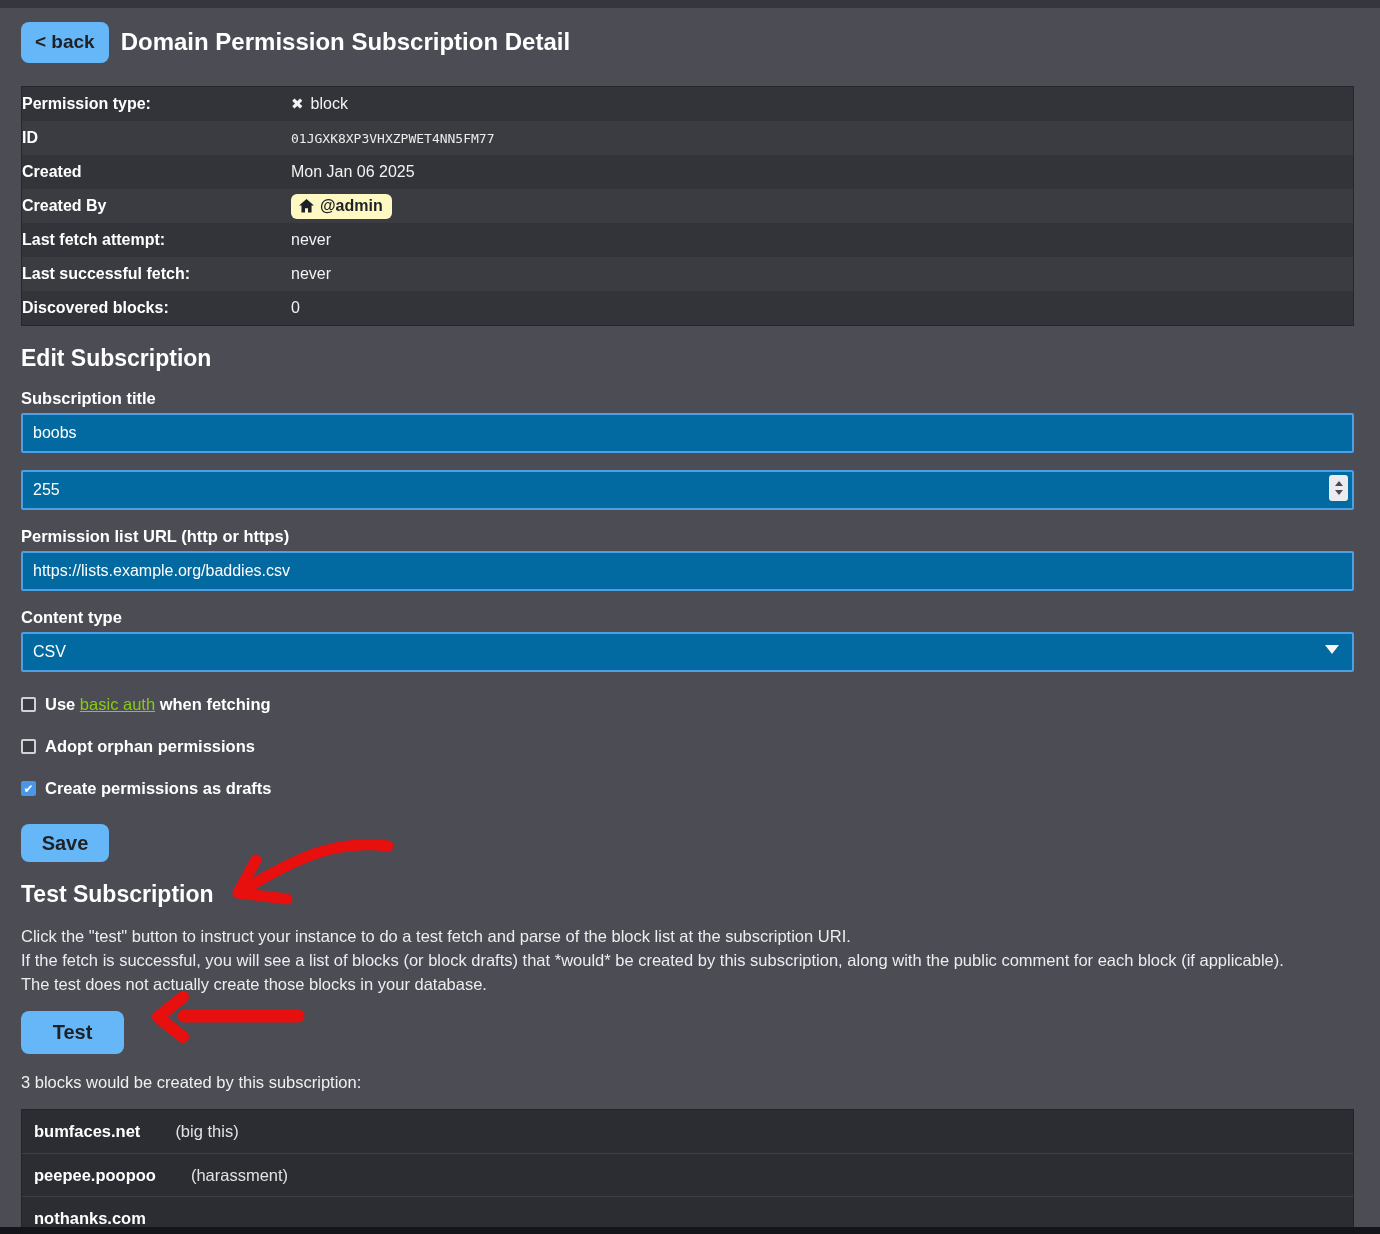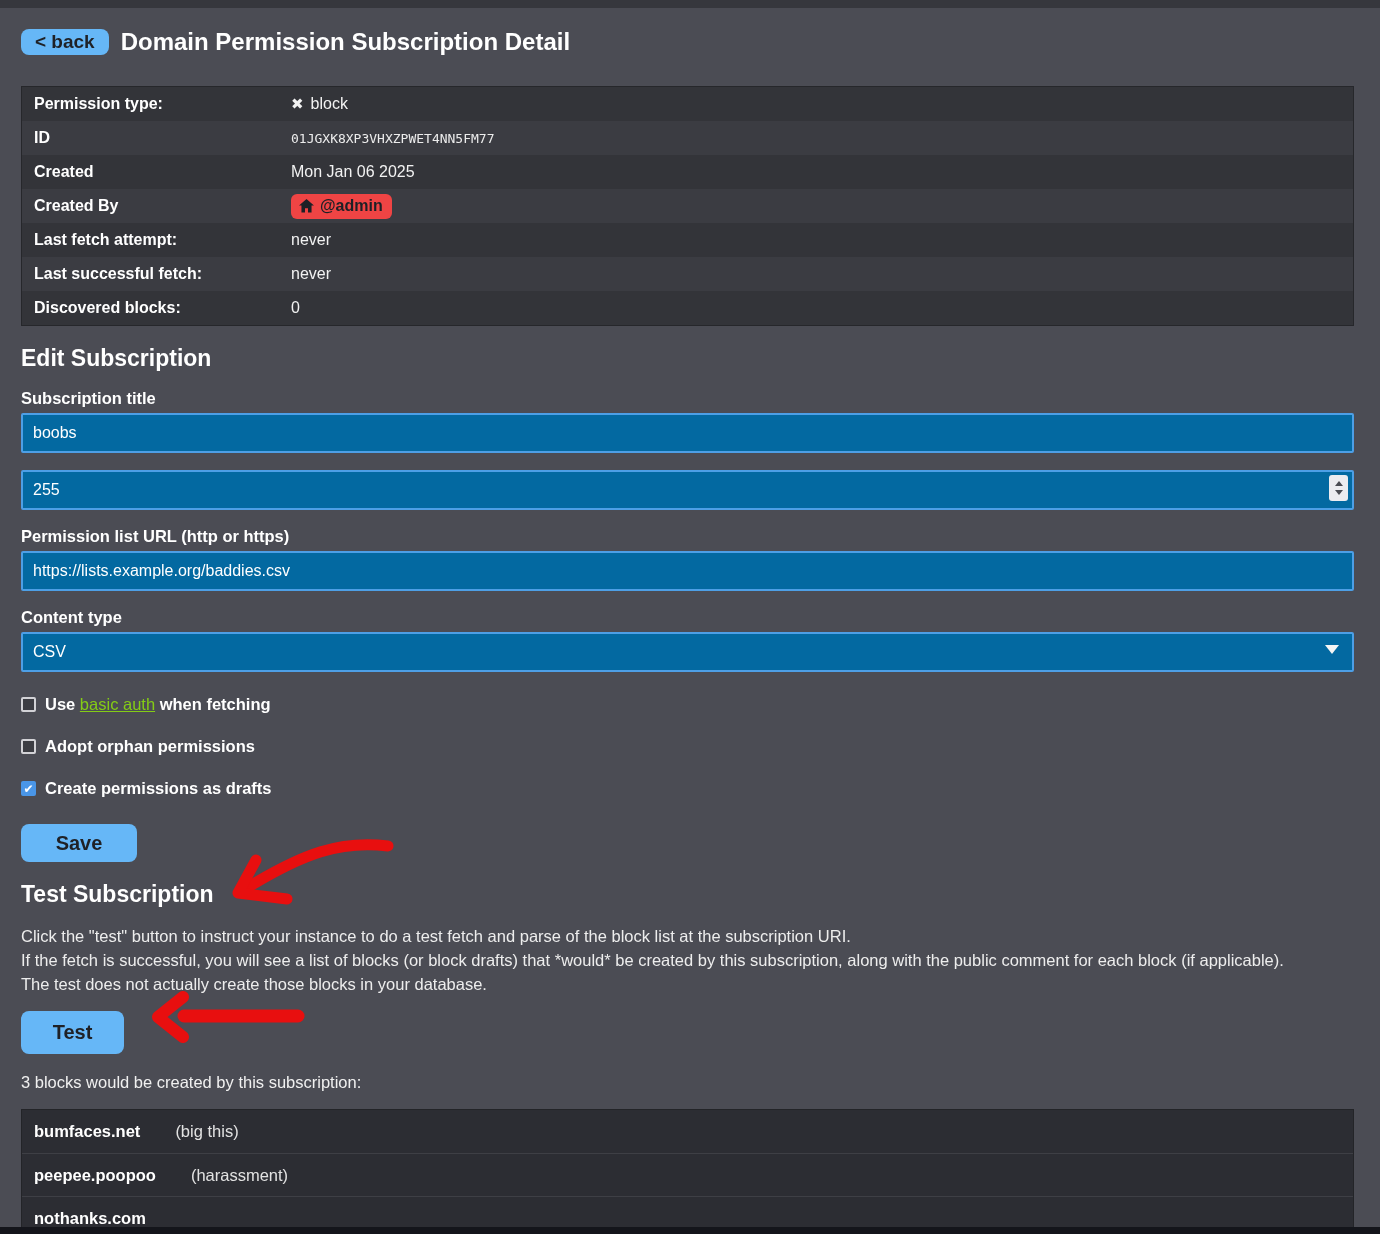--- a/index.html
+++ b/index.html
@@ -14,35 +14,35 @@
   .bottom-strip { position:absolute; left:0; bottom:0; width:100%; height:7px; background:#14151b; }
   .page { padding:13px 26px 0 21px; }
 
   
   .hdr { display:flex; align-items:center; gap:12px; height:42px; }
   .btn {
     background:#66b7f7; color:#1f2126; font-weight:bold;
     border:none; border-radius:8px; cursor:pointer;
     font-family:inherit;
   }
-  .back-btn { font-size:19px; padding:0 14px; height:26px; }
+  .back-btn { font-size:19px; padding:0 14px; height:41px; }
   .page-title { font-size:24px; font-weight:bold; color:#fff; }
 
   
   .dtable { margin-top:23px; border:1px solid #26272b; }
   .drow { display:flex; align-items:center; height:34px; }
   .drow:nth-child(odd) { background:#333439; }
   .drow:nth-child(even) { background:#3b3c42; }
-  .dlabel { width:269px; padding-left:12px; font-weight:bold; font-size:16px; flex:none; }
+  .dlabel { width:269px; font-weight:bold; font-size:16px; flex:none; }
   .dvalue { font-size:16px; color:#f2f2f2; display:flex; align-items:center; gap:7px; }
   .mono { font-family:"DejaVu Sans Mono","Liberation Mono",monospace; font-size:13px; color:#ececec; }
   .x-icon { font-weight:bold; font-size:15px; }
   .badge {
     display:inline-flex; align-items:center; gap:6px;
-    background:#ef4444; color:#1d2026; font-weight:bold; font-size:16px;
+    background:#fef9c3; color:#1d2026; font-weight:bold; font-size:16px;
     border-radius:6px; padding:3px 9px 4px 8px;
   }
   .badge svg { display:block; }
 
   
   h2.sec { font-size:23px; font-weight:bold; margin-top:19px; }
   .fgroup { margin-top:17px; }
   .flabel { display:block; font-weight:bold; font-size:16.5px; margin-bottom:5px; }
   .fwrap { position:relative; }
   .tinput, .fselect {
@@ -74,21 +74,21 @@
     width:15px; height:15px; border-radius:2px; flex:none;
     background:#3c3d43; border:2px solid #d2d2d6; cursor:pointer;
   }
   .cb.checked {
     background:#4a96e8; border-color:#4a96e8;
     display:flex; align-items:center; justify-content:center;
     color:#fff; font-size:12px; line-height:1;
   }
   a.auth-link { color:#84cc16; font-weight:normal; text-decoration:underline; cursor:pointer; }
 
-  .save-btn { margin-top:26px; font-size:20px; padding:8px 0; width:116px; height:38px; display:block; }
+  .save-btn { margin-top:26px; font-size:20px; padding:8px 0; width:88px; height:38px; display:block; }
   .test-btn { margin-top:15px; font-size:20px; width:103px; height:43px; display:block; }
 
   
   .desc { margin-top:16px; font-size:16.5px; line-height:24px; color:#ededed; font-weight:normal; }
   .summary { margin-top:19px; font-size:16.5px; color:#f0f0f0; }
 
   
   .blocklist { margin-top:17px; background:#2c2d33; border:1px solid #232428; }
   .blockrow { height:43px; display:flex; align-items:center; padding-left:12px;gap:28px; }
   .blockrow + .blockrow { border-top:1px solid #3e3f45; }

